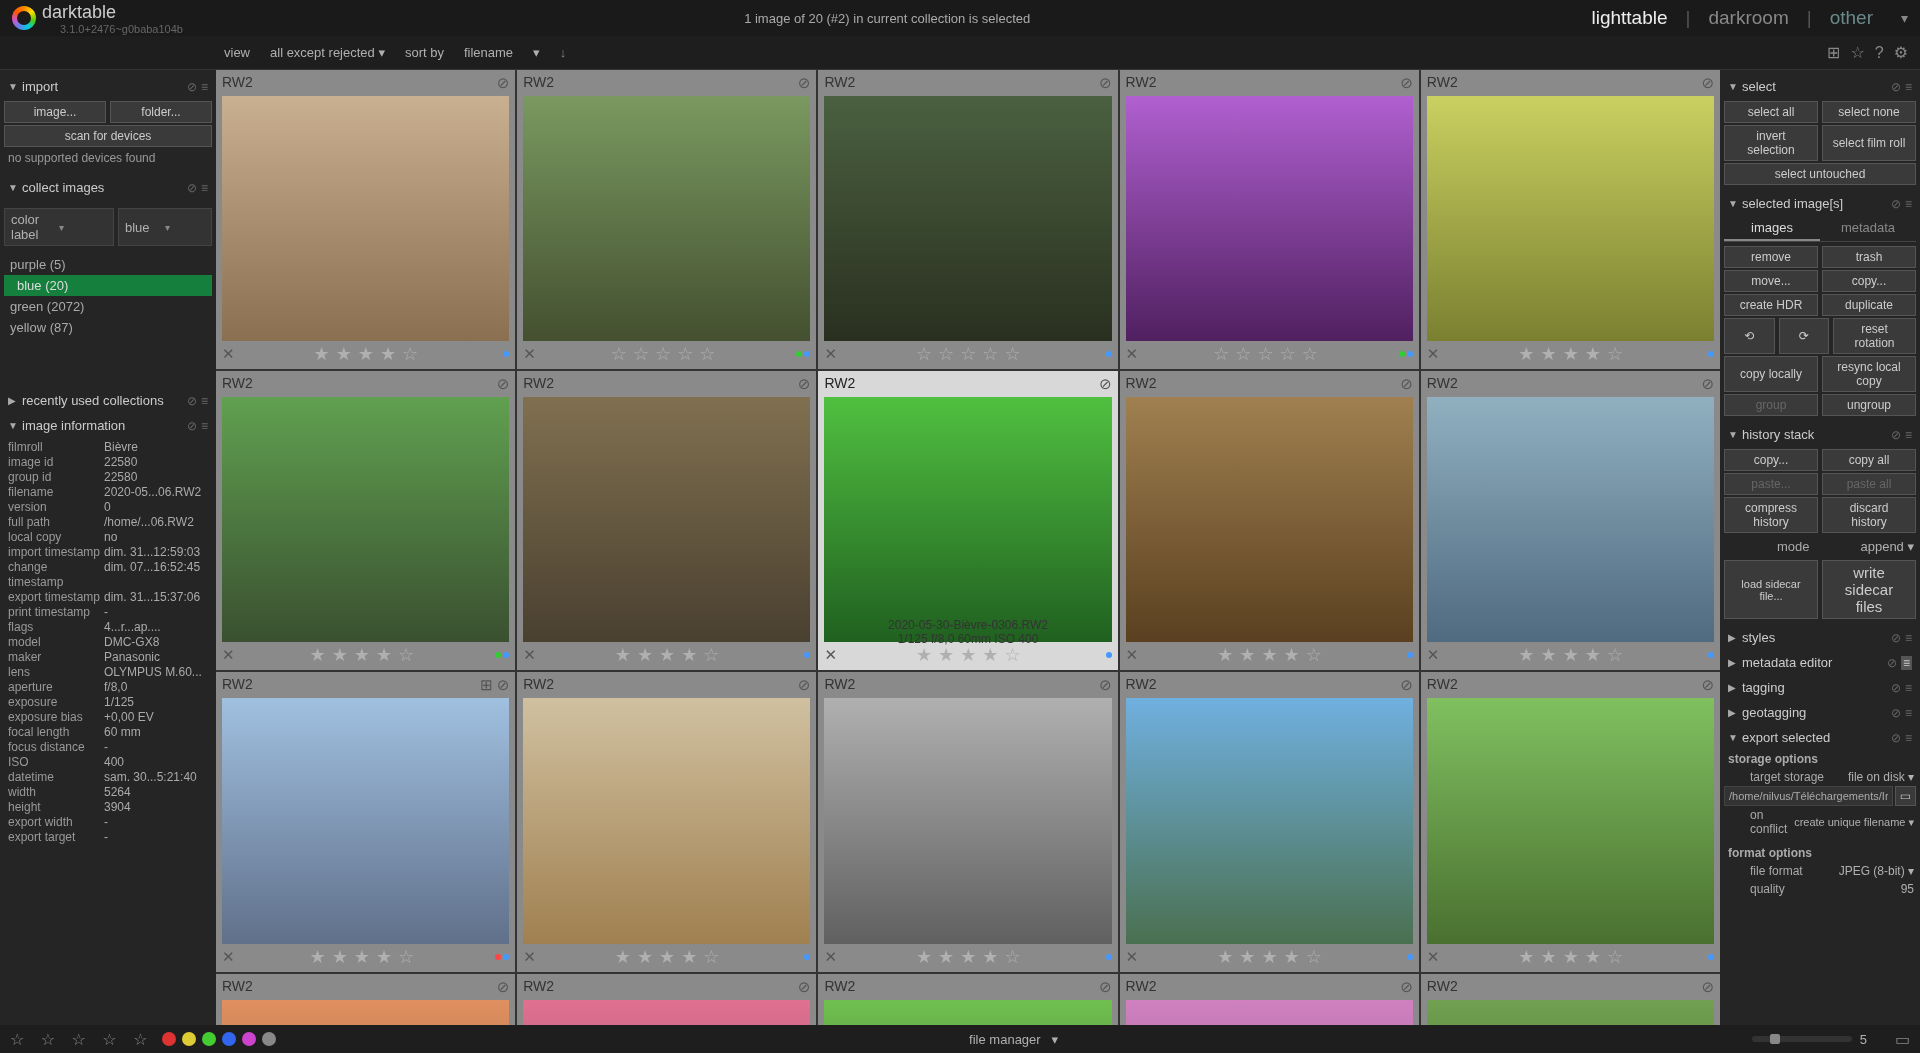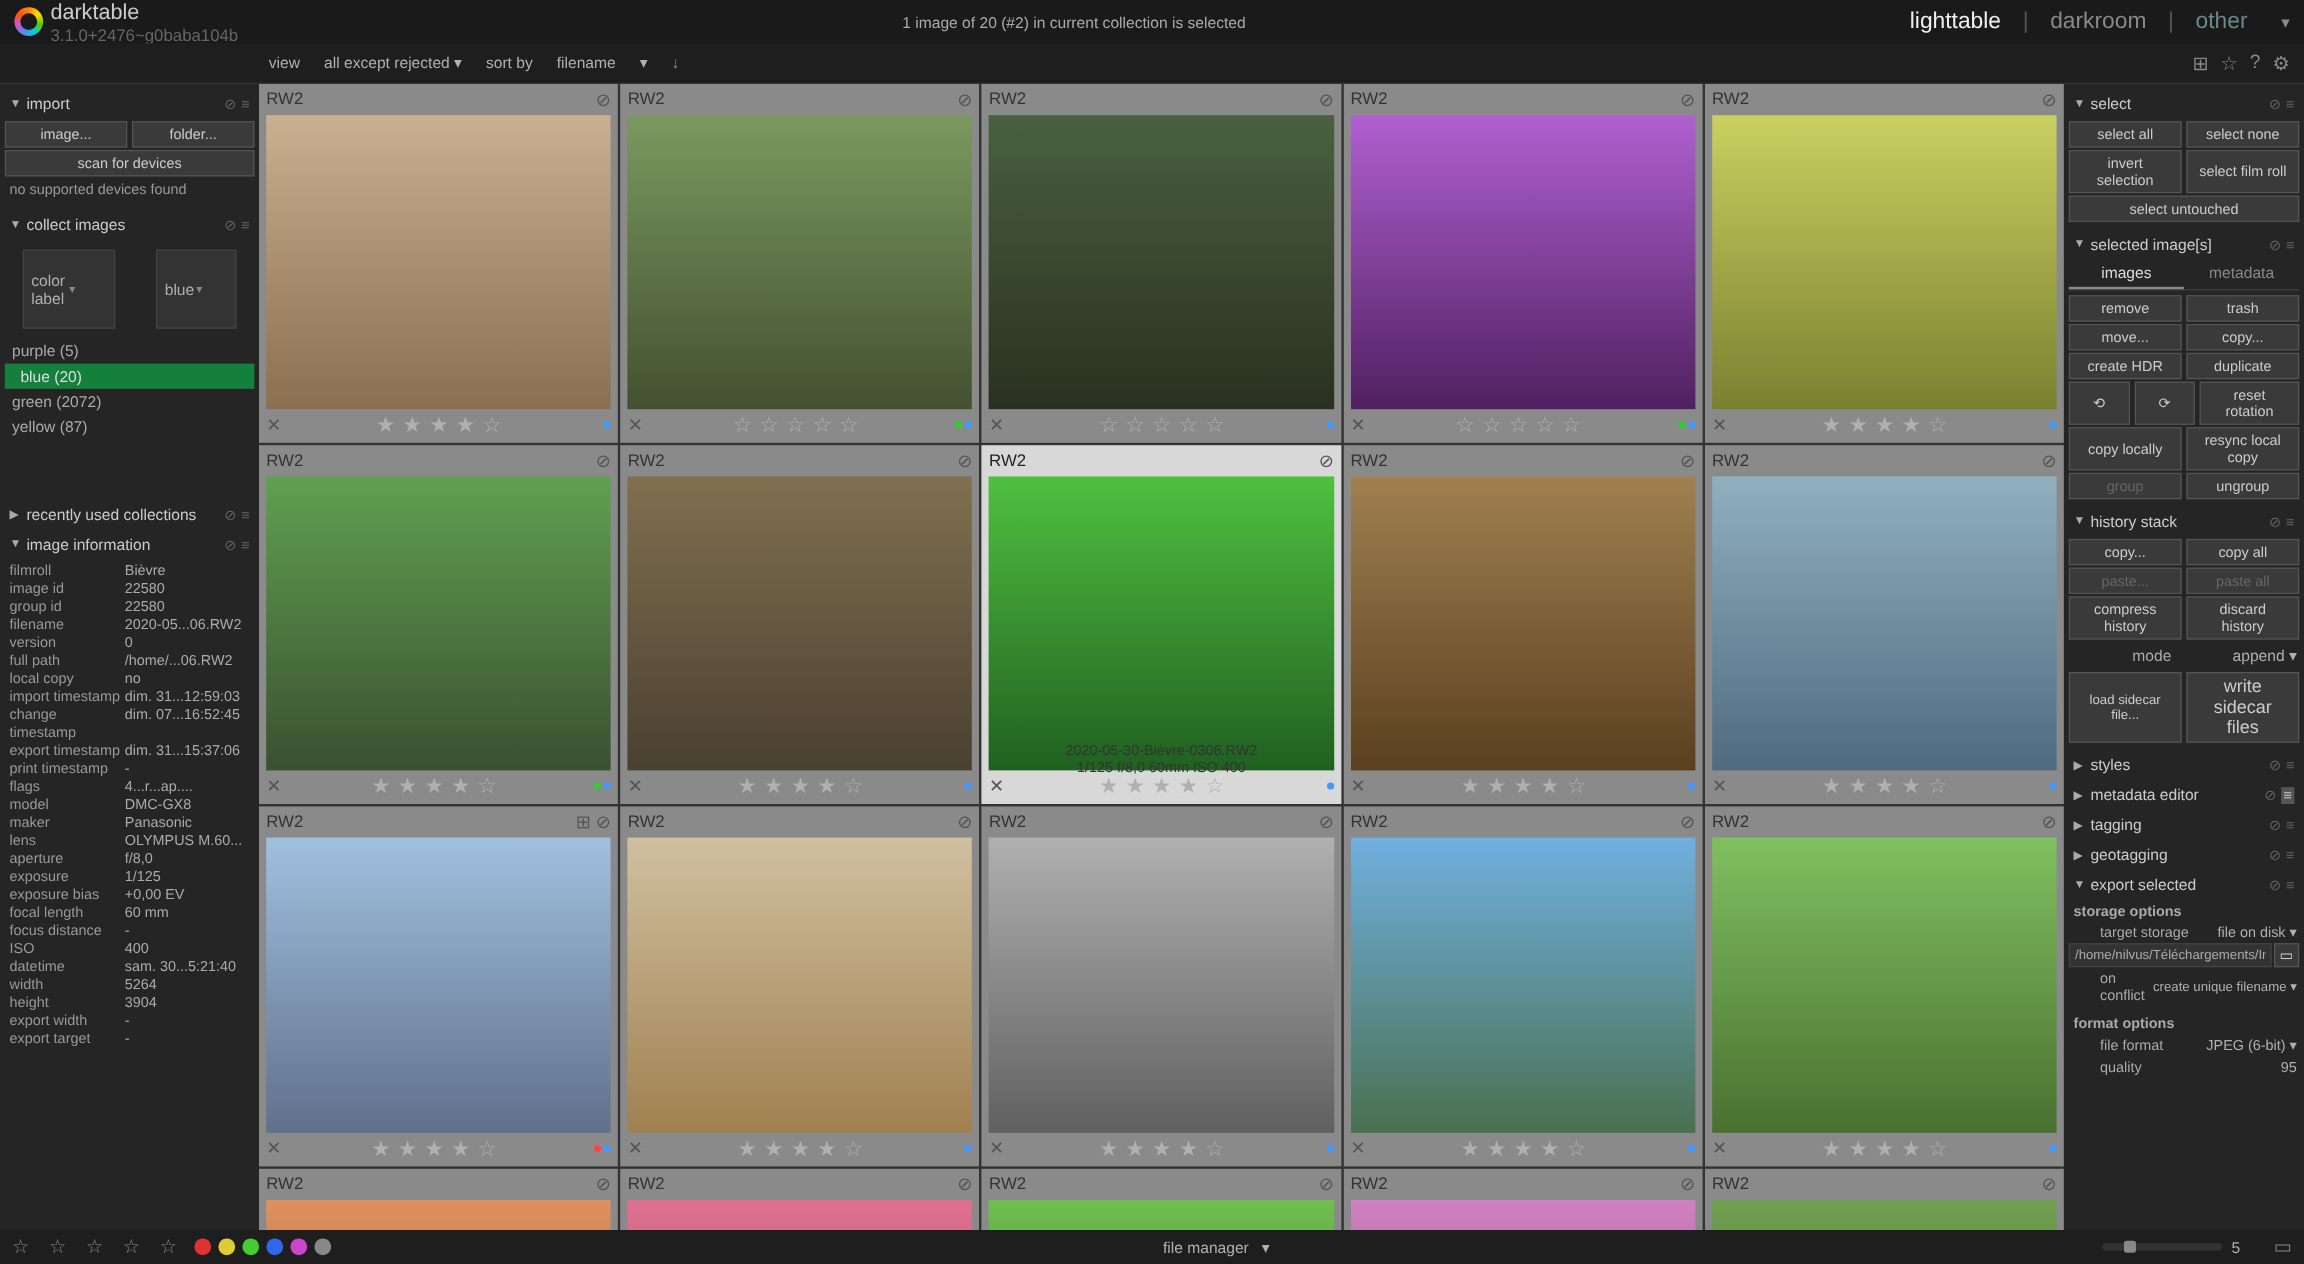--- a/index.html
+++ b/index.html
@@ -2,21 +2,21 @@
 <html><head>
 <meta charset="utf-8">
 <style>
 * { margin: 0; padding: 0; box-sizing: border-box; font-family: sans-serif; }
 body { background: #1e1e1e; color: #b0b0b0; font-size: 13px; width: 1920px; height: 1053px; overflow: hidden; display: flex; flex-direction: column; }
 .header { display: flex; align-items: center; padding: 4px 12px; background: #1a1a1a; height: 36px; }
 .logo { display: flex; align-items: center; gap: 6px; }
 .logo-circle { width: 24px; height: 24px; border-radius: 50%; background: conic-gradient(#ff8800, #ffdd00, #55cc00, #00ccdd, #5588ee, #cc55cc, #ff5500, #ff8800); position: relative; }
 .logo-circle::after { content: ''; position: absolute; inset: 5px; background: #1a1a1a; border-radius: 50%; }
 .app-name { font-size: 18px; font-weight: 300; color: #ccc; }
-.version-txt { font-size: 14px; color: #666; }
+.version-txt { font-size: 11px; color: #666; margin-left: 18px; }
 .header-center { flex: 1; text-align: center; color: #aaa; }
 .header-tabs { display: flex; gap: 18px; align-items: center; font-size: 19px; font-weight: 300; }
 .header-tabs span { color: #888; cursor: pointer; }
 .header-tabs .active { color: #eee; }
 .header-tabs .divider { color: #555; cursor: default; }
 .chevron-down { color: #888; font-size: 14px; margin-left: 10px; }
 .toolbar { display: flex; align-items: center; padding: 6px 12px; background: #1e1e1e; height: 34px; gap: 10px; border-bottom: 1px solid #333; }
 .toolbar-left { display: flex; gap: 20px; align-items: center; margin-left: 212px; }
 .toolbar-right { display: flex; gap: 10px; margin-left: auto; align-items: center; }
 .toolbar-icon { color: #888; cursor: pointer; font-size: 16px; }
@@ -26,21 +26,21 @@
 .panel-header { display: flex; align-items: center; padding: 5px 4px; cursor: pointer; }
 .panel-header .chevron { width: 14px; color: #aaa; font-size: 10px; }
 .panel-header .title { flex: 1; color: #ccc; }
 .panel-header .icons { color: #666; font-size: 12px; display: flex; gap: 4px; }
 .btn { background: #3a3a3a; border: 1px solid #555; color: #ccc; padding: 3px 8px; font-size: 12px; cursor: pointer; text-align: center; }
 .btn.disabled { color: #666; }
 .btn-row { display: flex; gap: 4px; margin: 2px 0; }
 .btn-row .btn { flex: 1; }
 .btn-full { display: block; width: 100%; margin: 2px 0; }
 .info-text { color: #999; font-size: 12px; padding: 2px 4px; }
-.dropdown { display: flex; align-items: center; background: #333; border: 1px solid #444; padding: 17px 6px; margin: 4px 15px; }
+.dropdown { display: flex; align-items: center; background: #333; border: 1px solid #444; padding: 3px 6px; margin: 4px 0; }
 .dropdown span { flex: 1; }
 .dropdown .arr { color: #888; font-size: 10px; }
 .list-item { padding: 3px 6px; cursor: pointer; color: #aaa; }
 .list-item.selected { background: #15803d; color: #ddd; padding-left: 13px; }
 .info-table { padding: 2px 4px; }
 .info-row { display: flex; font-size: 12px; line-height: 15px; }
 .info-label { width: 96px; color: #999; }
 .info-val { flex: 1; color: #aaa; overflow: hidden; text-overflow: ellipsis; white-space: nowrap; }
 .grid-area { flex: 1; background: #333; overflow-y: auto; padding: 0; }
 .thumb-grid { display: grid; grid-template-columns: repeat(5, 1fr); gap: 2px; }
@@ -692,21 +692,21 @@
         <input class="text-input" style="flex: 1 1 0%;" value="/home/nilvus/Téléchargements/Im">
         <button class="btn" style="padding:2px 4px">▭</button>
       </div>
     <div class="field-row">
         <span class="lbl">on conflict</span>
         <span style="font-size:11px"><span>create unique filename</span> ▾</span>
       </div>
     <div class="info-text" style="font-weight:bold;color:#aaa;margin-top:6px">format options</div>
     <div class="field-row">
         <span class="lbl">file format</span>
-        <span><span>JPEG (6-bit)</span> ▾</span>
+        <span><span>JPEG (8-bit)</span> ▾</span>
       </div>
     <div class="field-row">
         <span class="lbl">quality</span>
         <span>95</span>
       </div>
   </div>
 </div>
 
 <div class="bottom-bar">
   <span class="bottom-stars">☆ ☆ ☆ ☆ ☆</span>

